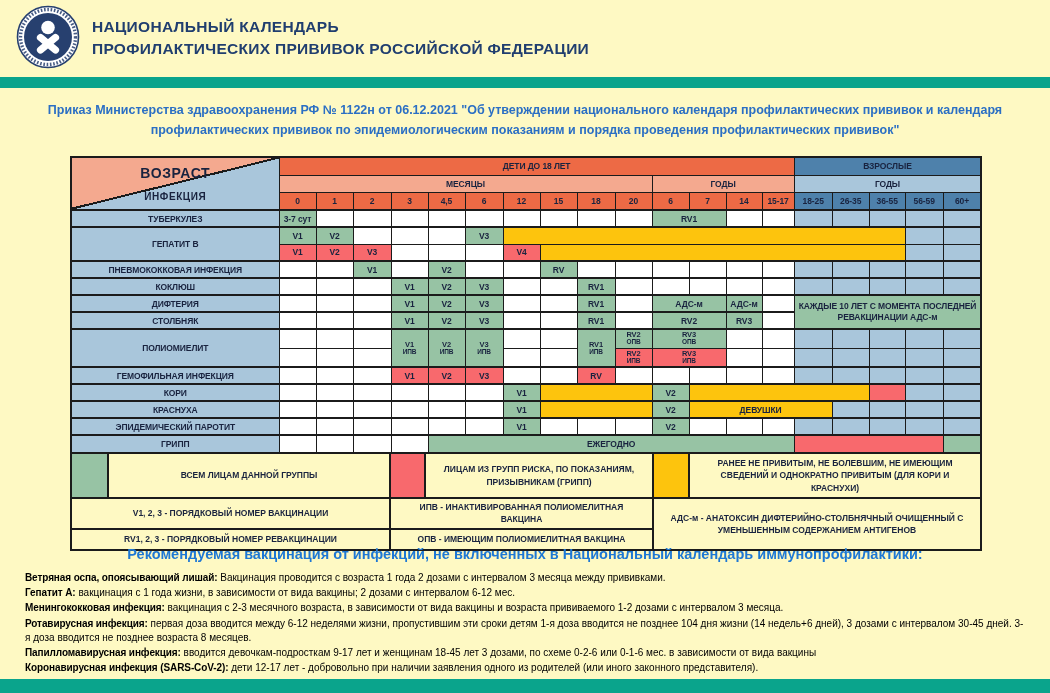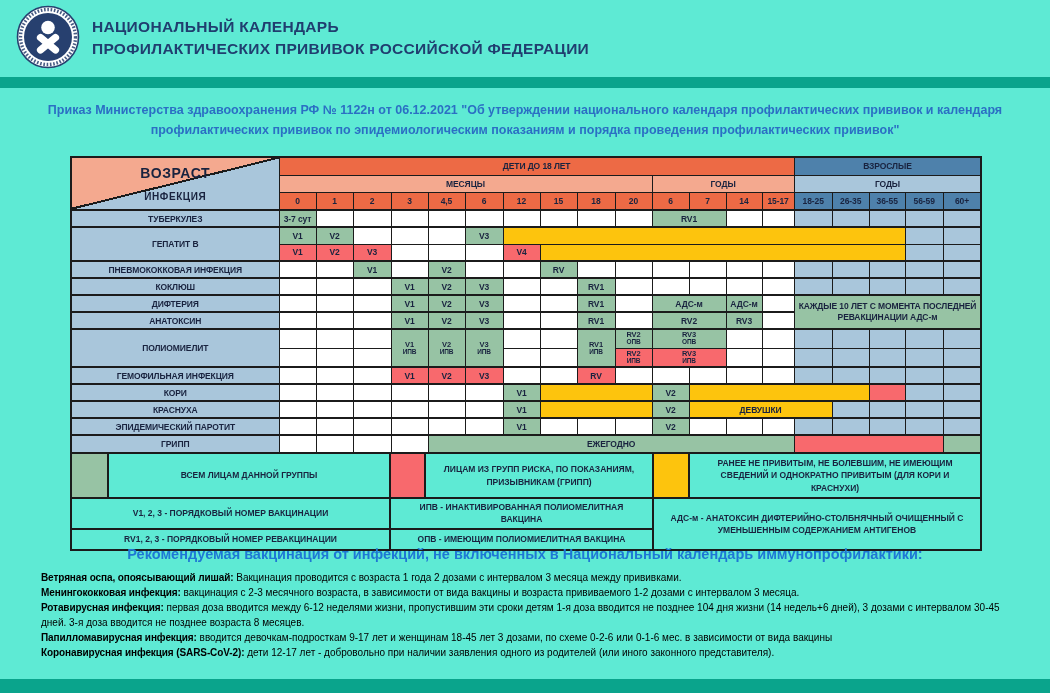--- a/index.html
+++ b/index.html
@@ -1,16 +1,16 @@
 <!DOCTYPE html>
 <html lang="ru"><head>
 <meta charset="utf-8">
 <style>
   html,body{margin:0;padding:0;background:#fff;}
-  #poster{position:relative;width:1050px;height:693px;background:#5eead4;overflow:hidden;
+  #poster{position:relative;width:1050px;height:693px;background:#fef9c3;overflow:hidden;
           font-family:"Liberation Sans", sans-serif;}
 
   
   .logo{position:absolute;left:16px;top:5px;width:64px;height:64px;}
   .title{position:absolute;left:92px;top:16px;color:#203E6F;font-weight:bold;
          font-size:15.5px;line-height:1.4;letter-spacing:.3px;}
   .bar-top{position:absolute;left:0;right:0;top:77px;height:11px;background:#0AA48C;}
   .bar-bottom{position:absolute;left:0;right:0;bottom:0;height:14px;background:#0AA48C;}
 
   .subtitle{position:absolute;left:25px;right:25px;top:100px;text-align:center;
@@ -57,21 +57,21 @@
   .lg{border:2px solid #1b1b1b;margin-top:-2px;}
   .lg td{border:2px solid #1b1b1b;font-size:8.5px;font-weight:bold;color:#19233F;
          text-align:center;vertical-align:middle;padding:2px 8px;line-height:1.45;}
   .lg .r1{height:45px;}
   .lg .r2{height:21px;}
   .ads{text-align:left;padding-left:12px;line-height:1.5;}
 
   
   .notes{position:absolute;left:25px;top:546px;width:1000px;color:#000;}
   .notes-h{text-align:center;color:#1E78D4;font-weight:bold;font-size:14.5px;margin:0 0 9px 0;}
-  .nl{font-size:10px;line-height:1.42;margin:0 0 1px 16px;}
+  .nl{font-size:10px;line-height:1.42;margin:0 0 1px 0;}
   .nl b{letter-spacing:-.1px;}
 </style>
 </head>
 <body>
 
 <div id="poster">
 
   <svg class="logo" viewBox="0 0 64 64">
     <circle cx="32" cy="32" r="30.5" fill="#fff" stroke="#27406F" stroke-width="1.6"></circle>
     <circle cx="32" cy="32" r="27.5" fill="none" stroke="#27406F" stroke-width="3.4" stroke-dasharray="1.6 1.7" opacity=".85"></circle>
@@ -253,21 +253,21 @@
         <td class="w"></td>
             <td class="w"></td>
         <td class="g">RV1</td>
         <td class="w"></td>
         <td class="g sm" colspan="2">АДС-м</td>
         <td class="g sm">АДС-м</td>
         <td class="w"></td>
         <td class="g note" colspan="5" rowspan="2">КАЖДЫЕ 10 ЛЕТ С МОМЕНТА ПОСЛЕДНЕЙ РЕВАКЦИНАЦИИ АДС-м</td>
       </tr>
       <tr>
-        <td class="lbl">АНАТОКСИН</td>
+        <td class="lbl">СТОЛБНЯК</td>
         <td class="w"></td>
             <td class="w"></td>
             <td class="w"></td>
         <td class="g">V1</td>
         <td class="g">V2</td>
         <td class="g">V3</td>
         <td class="w"></td>
             <td class="w"></td>
         <td class="g">RV1</td>
         <td class="w"></td>
@@ -453,20 +453,21 @@
       <td colspan="2"><b>RV1, 2, 3</b><span> - ПОРЯДКОВЫЙ НОМЕР РЕВАКЦИНАЦИИ</span></td>
       <td colspan="2"><b>ОПВ</b><span> - ИМЕЮЩИМ ПОЛИОМИЕЛИТНАЯ  ВАКЦИНА</span></td>
     </tr>
   </tbody>
       </table>
   </div>
 
   <div class="notes">
     <div class="notes-h">Рекомендуемая вакцинация от инфекций, не включенных в Национальный календарь иммунопрофилактики:</div>
     <p class="nl"><b>Ветряная оспа, опоясывающий лишай:</b><span> Вакцинация проводится с возраста 1 года 2 дозами с интервалом 3 месяца между прививками.</span></p>
+    <p class="nl"><b>Гепатит А:</b><span> вакцинация с 1 года жизни, в зависимости от вида вакцины; 2 дозами с интервалом 6-12 мес.</span></p>
     <p class="nl"><b>Менингококковая инфекция:</b><span> вакцинация с 2-3 месячного возраста, в зависимости от вида вакцины и возраста прививаемого 1-2 дозами с интервалом 3 месяца.</span></p>
     <p class="nl"><b>Ротавирусная инфекция:</b><span> первая доза вводится между 6-12 неделями жизни, пропустившим эти сроки детям 1-я доза вводится не позднее 104 дня жизни (14 недель+6 дней), 3 дозами с интервалом 30-45 дней. 3-я доза вводится не позднее возраста  8 месяцев.</span></p>
     <p class="nl"><b>Папилломавирусная инфекция:</b><span> вводится девочкам-подросткам 9-17 лет и женщинам 18-45 лет 3 дозами, по схеме 0-2-6 или 0-1-6 мес.  в зависимости от вида вакцины</span></p>
     <p class="nl"><b>Коронавирусная инфекция (SARS-CoV-2):</b><span> дети 12-17 лет - добровольно при наличии заявления одного из родителей (или иного законного представителя).</span></p>
   </div>
 
   <div class="bar-bottom"></div>
 </div>
 
 </body></html>

